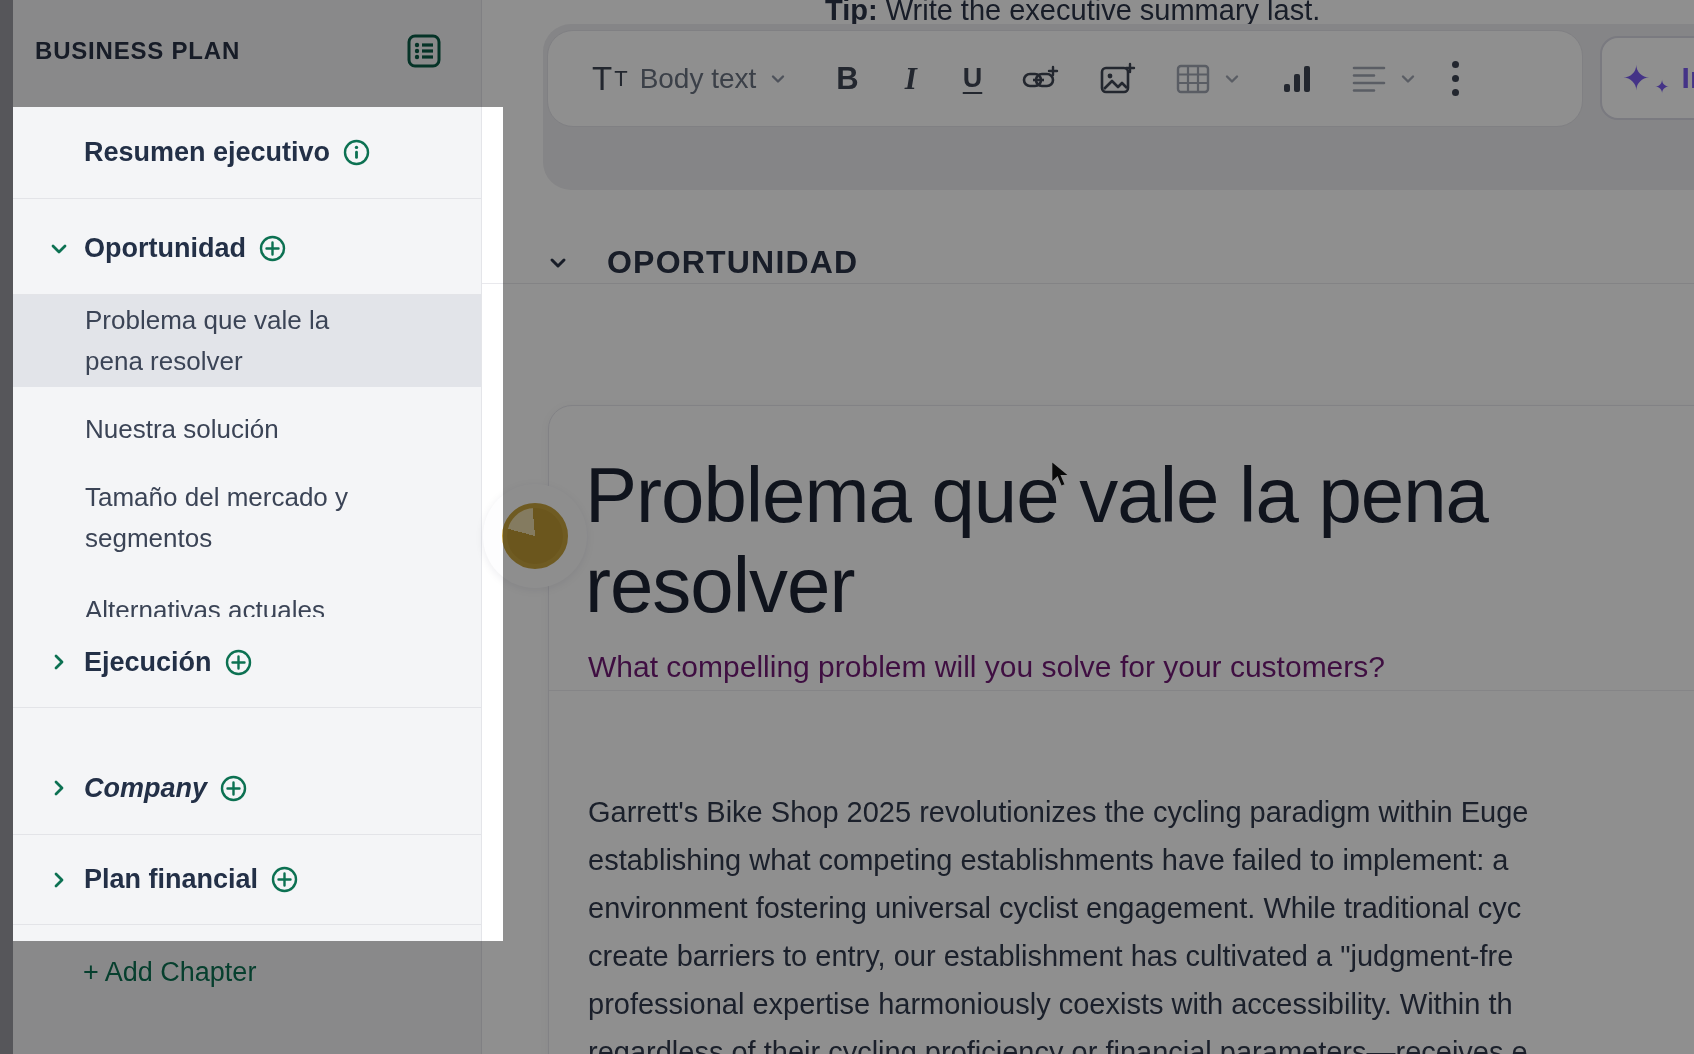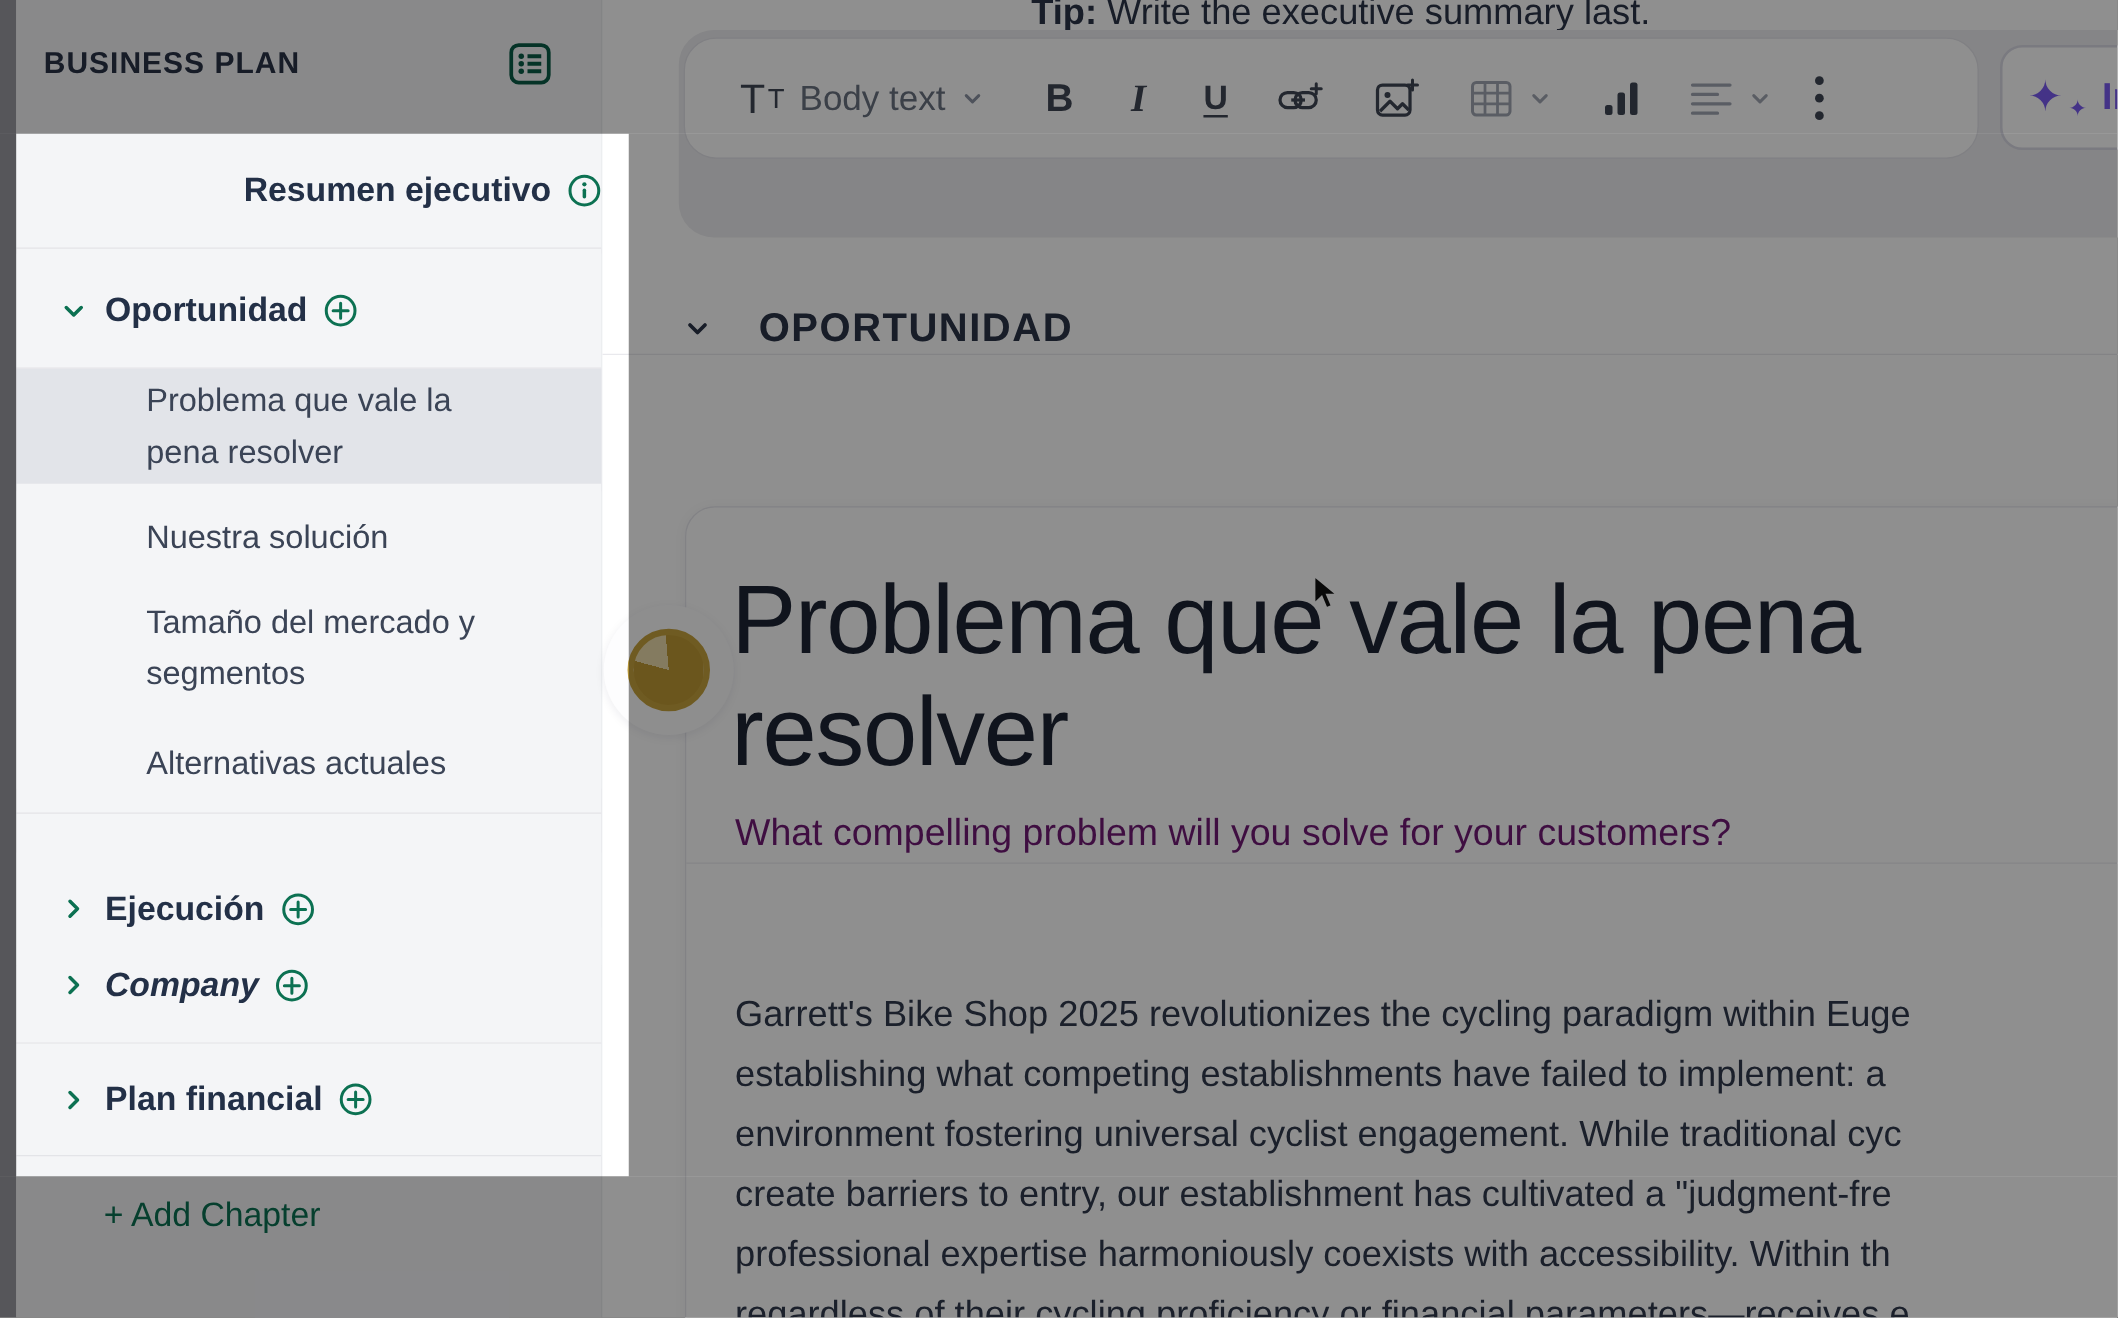--- a/index.html
+++ b/index.html
@@ -15,21 +15,21 @@
   .side-title{position:absolute;left:35px;top:36px;font-size:24px;font-weight:700;
               letter-spacing:.8px;color:#2a3347;line-height:30px;}
   .side-title-icon{position:absolute;left:406px;top:33px;width:36px;height:36px;}
 
   .chapter-row{position:absolute;left:13px;width:468px;display:flex;align-items:center;
                gap:13px;padding-left:34px;border-bottom:1px solid #e3e4e8;background:#f4f5f7;}
   .chev-slot{width:24px;height:24px;flex:0 0 24px;display:flex;align-items:center;justify-content:center;}
   .chap-label{font-size:27px;font-weight:700;color:#233047;white-space:nowrap;}
   .icon-btn{width:27px;height:27px;display:flex;align-items:center;justify-content:center;}
 
-  .sub-item{position:absolute;left:13px;width:468px;padding-left:104px;display:flex;
+  .sub-item{position:absolute;left:13px;width:468px;padding-left:72px;display:flex;
             flex-direction:column;justify-content:center;background:#f4f5f7;}
   .sub-item.selected{background:#e2e4e9;}
   .sub-line{font-size:26px;color:#3b4456;line-height:41px;white-space:nowrap;}
   .side-divider{position:absolute;left:13px;width:468px;height:1px;background:#e3e4e8;}
 
   .add-chapter{position:absolute;left:83px;top:955px;font-size:27px;font-weight:400;
                color:#0c7152;line-height:34px;white-space:nowrap;}
 
   
   .main{position:absolute;left:482px;top:0;width:1212px;height:1054px;background:#fff;}
@@ -106,21 +106,21 @@
       <rect x="3" y="3" width="30" height="30" rx="6" stroke="#0a5c46" stroke-width="3"></rect>
       <circle cx="11" cy="12" r="2.2" fill="#0a5c46"></circle>
         <rect x="16" y="10.4" width="11" height="3.2" fill="#0a5c46"></rect>
       <circle cx="11" cy="18" r="2.2" fill="#0a5c46"></circle>
         <rect x="16" y="16.4" width="11" height="3.2" fill="#0a5c46"></rect>
       <circle cx="11" cy="24" r="2.2" fill="#0a5c46"></circle>
         <rect x="16" y="22.4" width="11" height="3.2" fill="#0a5c46"></rect>
     </svg>
   </div>
 
-  <div class="chapter-row" style="top:107px;height:92px;justify-content:flex-end;">
+  <div class="chapter-row" style="top:107px;height:92px;">
     <span class="chev-slot"></span>
     <span class="chap-label">Resumen ejecutivo</span>
     <span class="icon-btn">
       <svg width="27" height="27" viewBox="0 0 27 27" fill="none">
         <circle cx="13.5" cy="13.5" r="11.5" stroke="#0c7152" stroke-width="2.4"></circle>
         <circle cx="13.5" cy="8.4" r="1.7" fill="#0c7152"></circle>
         <rect x="12.1" y="11.8" width="2.8" height="8" rx="1.4" fill="#0c7152"></rect>
       </svg>
     </span>
   </div>
@@ -149,21 +149,21 @@
   </div>
   <div class="sub-item" style="top:465px;height:106px;">
     <span class="sub-line">Tamaño del mercado y</span>
     <span class="sub-line">segmentos</span>
   </div>
   <div class="sub-item" style="top:571px;height:60px;justify-content:flex-end;">
     <span class="sub-line">Alternativas actuales</span>
   </div>
   <div class="side-divider" style="top:650px;"></div>
 
-  <div class="chapter-row" style="top:682px;height:91px;text-align:right;">
+  <div class="chapter-row" style="top:617px;height:91px;text-align:right;">
     <span class="chev-slot">
       <svg width="22" height="22" viewBox="0 0 22 22" fill="none">
         <path d="M8 5 L14 11 L8 17" stroke="#0c7152" stroke-width="2.8" stroke-linecap="round" stroke-linejoin="round"></path>
       </svg>
     </span>
     <span class="chap-label">Ejecución</span>
     <span class="icon-btn">
       <svg width="27" height="27" viewBox="0 0 27 27" fill="none">
         <circle cx="13.5" cy="13.5" r="11.5" stroke="#0c7152" stroke-width="2.4"></circle>
         <path d="M13.5 7.5 V19.5 M7.5 13.5 H19.5" stroke="#0c7152" stroke-width="2.4" stroke-linecap="round"></path>

